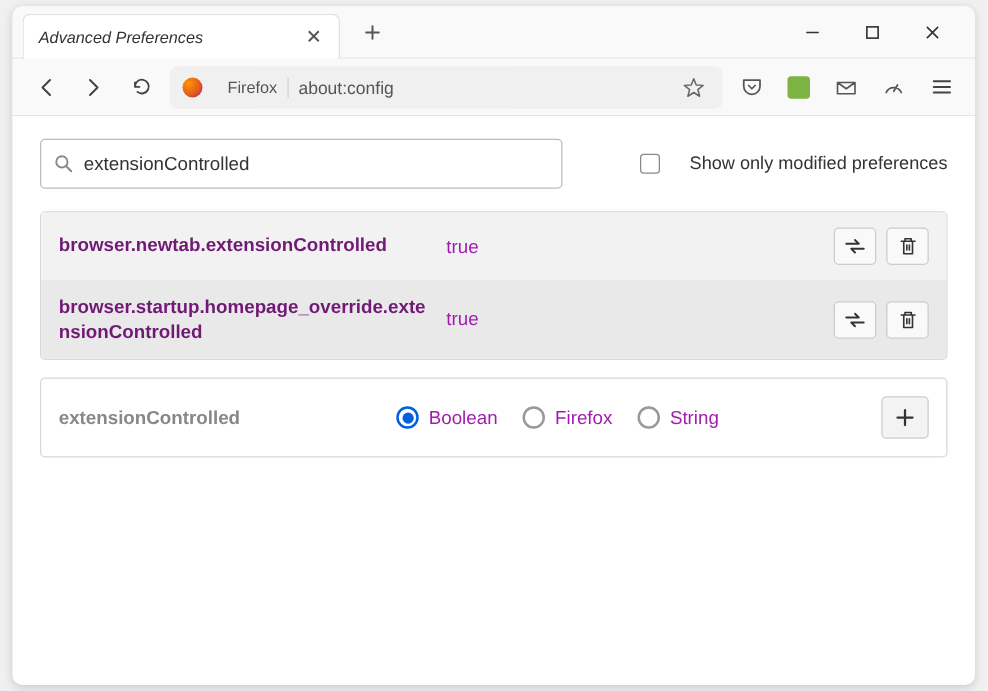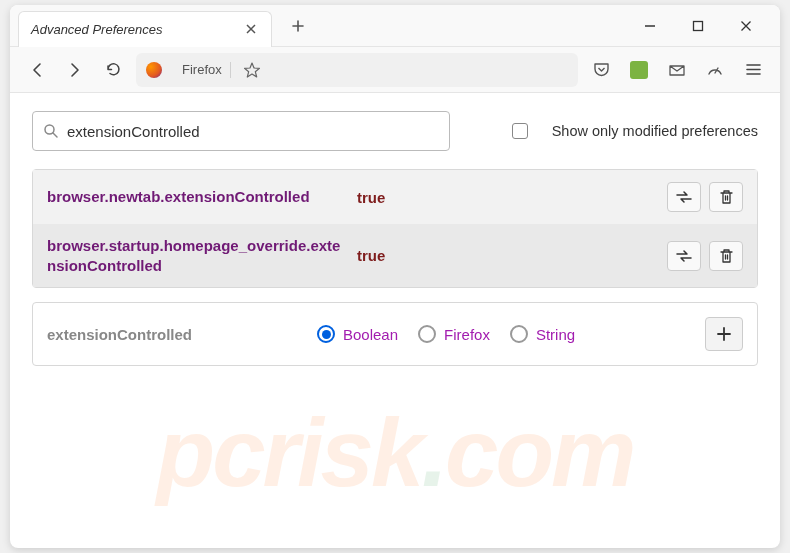--- a/index.html
+++ b/index.html
@@ -33,21 +33,21 @@
     .search-box svg { flex-shrink: 0; }
     .search-input { flex: 1; border: none; outline: none; font-size: 15px; color: #333; }
     .checkbox-wrap { display: flex; align-items: center; gap: 24px; font-size: 14.5px; color: #333; margin-left: 48px; }
     .checkbox { width: 16px; height: 16px; border: 1.5px solid #888; border-radius: 3px; cursor: pointer; }
     
     .pref-list { border: 1px solid #d8d8d8; border-radius: 4px; }
     .pref-row { display: flex; align-items: center; padding: 12px 14px; gap: 10px; }
     .pref-row.odd { background: #f2f2f2; }
     .pref-row.even { background: #e9e9e9; }
     .pref-name { width: 300px; font-size: 15px; font-weight: 700; color: #701a75; word-break: break-all; line-height: 1.3; }
-    .pref-value { flex: 1; font-size: 15px; font-weight: 700; color: #7f1d1d; }
+    .pref-value { flex: 1; font-size: 15px; font-weight: 400; color: #a21caf; }
     .pref-actions { display: flex; gap: 8px; }
     .action-btn { width: 34px; height: 30px; background: #f9f9f9; border: 1px solid #ccc; border-radius: 4px; display: flex; align-items: center; justify-content: center; cursor: pointer; }
     
     .new-pref { border: 1px solid #d8d8d8; border-radius: 4px; margin-top: 14px; padding: 14px; display: flex; align-items: center; gap: 10px; }
     .new-pref-name { width: 260px; font-size: 15px; font-weight: 700; color: #888; }
     .type-options { flex: 1; display: flex; gap: 20px; align-items: center; }
     .radio-wrap { display: flex; align-items: center; gap: 8px; font-size: 15px; color: #a21caf; cursor: pointer; justify-content: flex-end; }
     .radio { width: 18px; height: 18px; border: 2px solid #999; border-radius: 50%; display: flex; align-items: center; justify-content: center; }
     .radio.checked { border-color: #0060df; }
     .radio.checked::after { content: ''; width: 9px; height: 9px; background: #0060df; border-radius: 50%; }
@@ -108,20 +108,21 @@
     <div class="nav-btn">
       <svg width="17" height="17" viewBox="0 0 17 17">
           <path d="M3 8.5 A5.5 5.5 0 1 1 5 12.5 M3 8.5 L3 5 M3 8.5 L6.5 8.5" stroke="#444" stroke-width="1.5" fill="none" stroke-linecap="round"></path>
         </svg>
     </div>
     <div class="url-bar">
       <div class="firefox-badge">
         <span class="firefox-icon"></span>
         <span>Firefox</span>
       </div>
+      <span class="url-text">about:config</span>
       <span class="star-btn">
         <svg width="18" height="18" viewBox="0 0 18 18">
             <path d="M9 2 L11 7 L16.5 7.3 L12.3 10.7 L13.7 16 L9 13 L4.3 16 L5.7 10.7 L1.5 7.3 L7 7 Z" stroke="#666" stroke-width="1.2" fill="none" stroke-linejoin="round"></path>
           </svg>
       </span>
     </div>
     <div class="tb-icon">
       <svg width="17" height="17" viewBox="0 0 17 17">
           <path d="M2 3 H15 V8 A6.5 6.5 0 0 1 2 8 Z M5.5 7 L8.5 10 L11.5 7" stroke="#555" stroke-width="1.4" fill="none" stroke-linejoin="round"></path>
         </svg>
@@ -215,17 +216,14 @@
       </div>
       <div class="add-btn">
         <svg width="16" height="16" viewBox="0 0 16 16">
             <path d="M8 2 V14 M2 8 H14" stroke="#333" stroke-width="1.8" stroke-linecap="round"></path>
           </svg>
       </div>
     </div>
 
   </div>
 
-  <div class="watermark">
-    <span>pcrisk</span><span class="dot">.</span><span>com</span>
-  </div>
 
 </div>
 
 </body></html>

